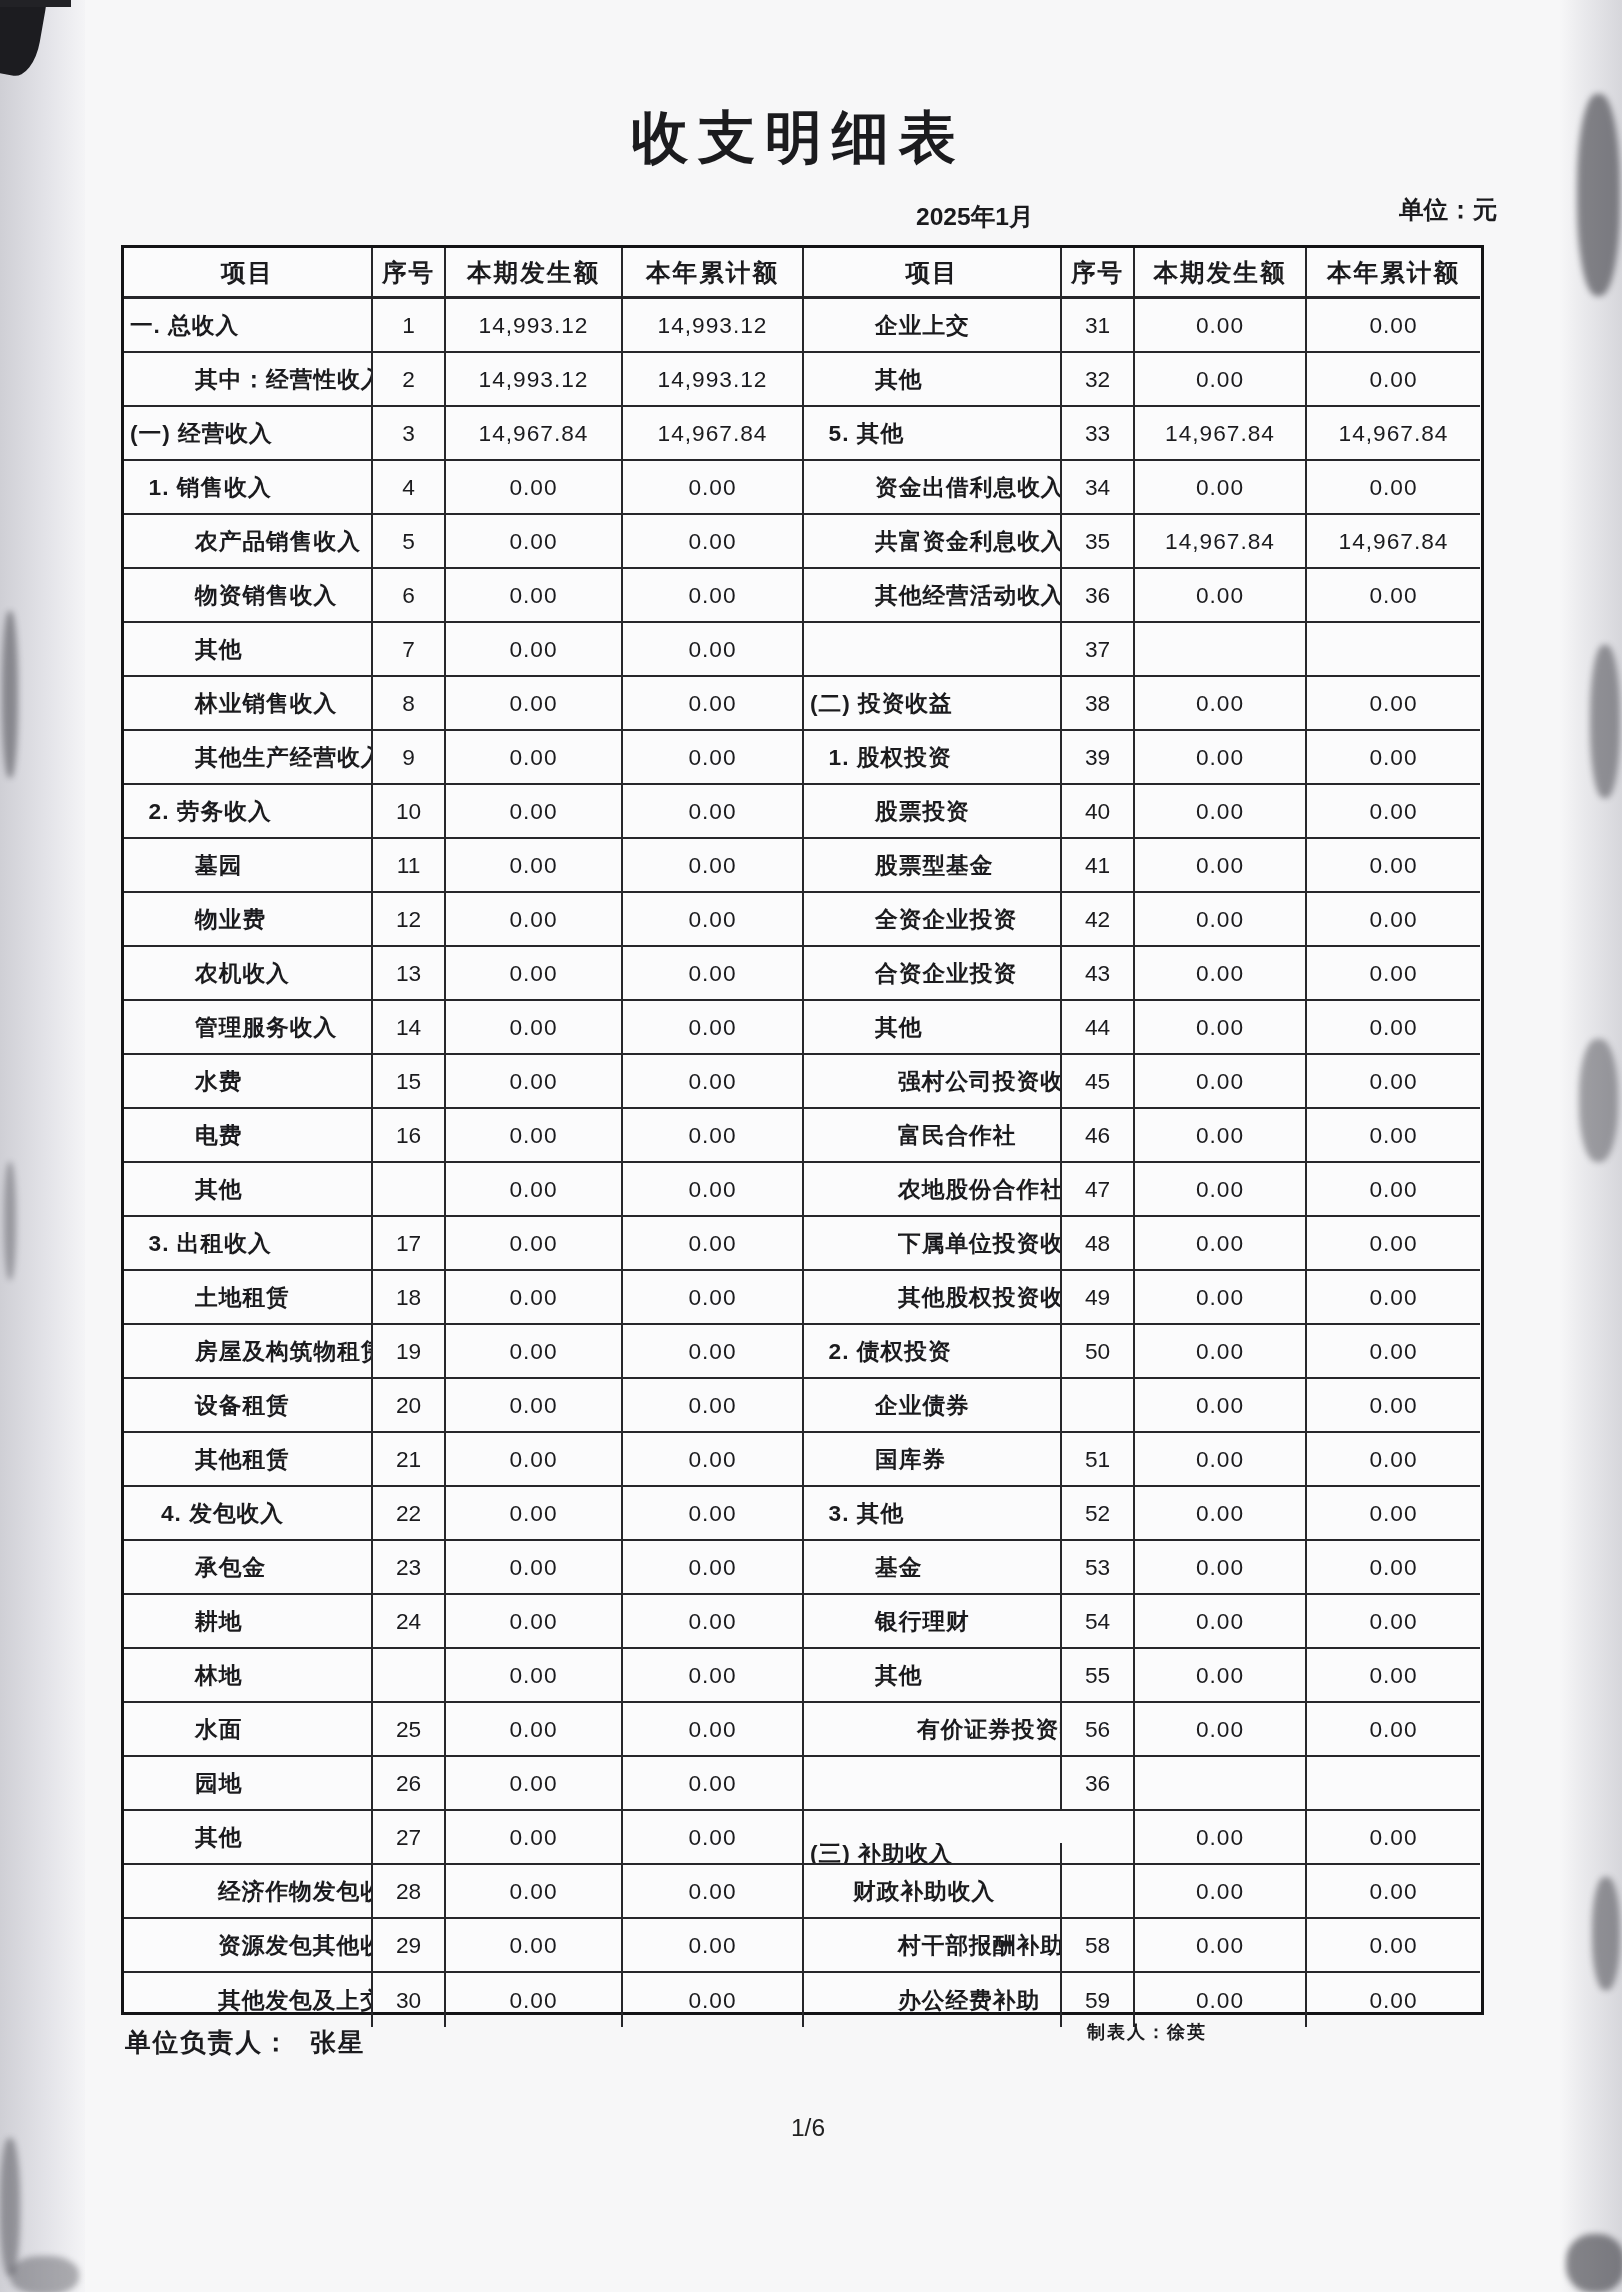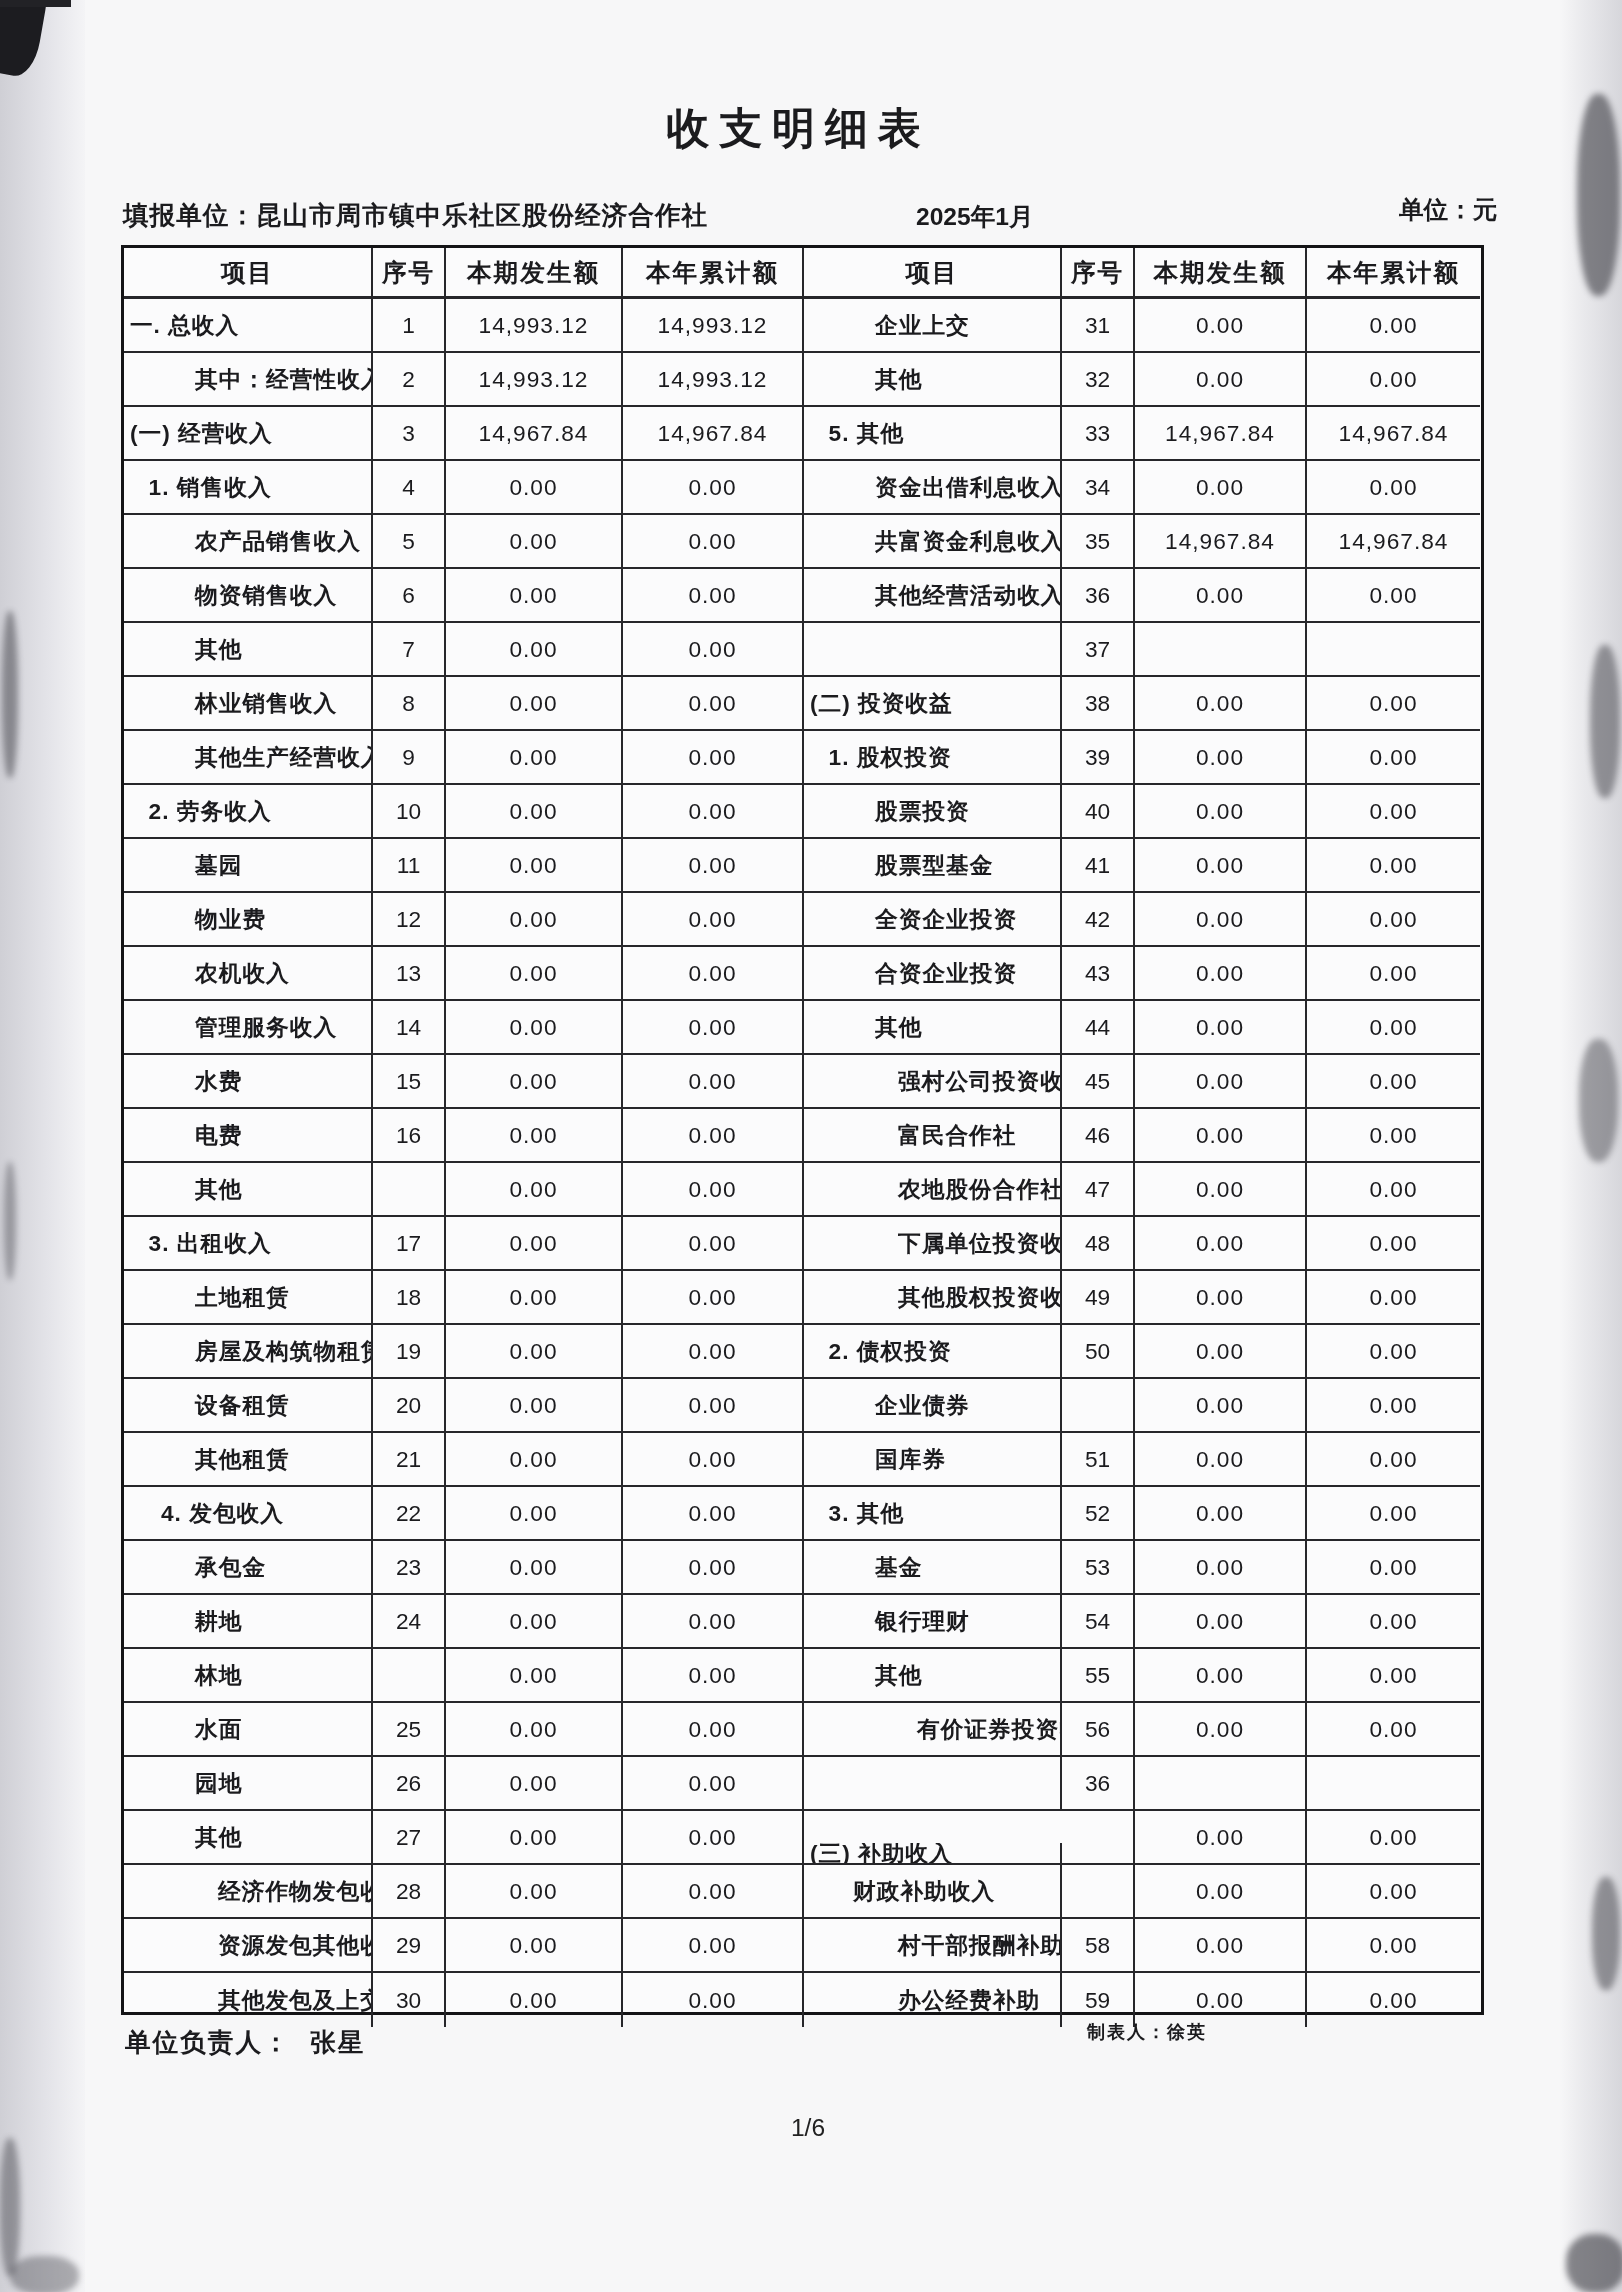--- a/index.html
+++ b/index.html
@@ -12,21 +12,21 @@
   .band-left{position:absolute;left:0;top:0;width:85px;height:100%;
     background:linear-gradient(90deg,#cfcfd5 0%,#e3e3e8 55%,#f4f4f6 100%);}
   .band-right{position:absolute;right:0;top:0;width:63px;height:100%;
     background:linear-gradient(270deg,#d6d6db 0%,#e9e9ec 60%,#f7f7f8 100%);}
   .smudge{position:absolute;background:#2c2c33;filter:blur(3px);border-radius:45%;}
   .corner-tl{position:absolute;left:-13.8px;top:-33px;width:57px;height:108px;
     background:#1c1c20;transform:rotate(10deg);border-radius:35%;}
   .topbar{position:absolute;left:0;top:0;width:71px;height:6.9px;background:#222226;}
   
   .title{position:absolute;left:493px;top:100px;width:611px;text-align:center;
-    font-size:43px;font-weight:700;letter-spacing:9.9px;}
+    font-size:57px;font-weight:700;letter-spacing:9.9px;}
   .meta-unit{position:absolute;left:123px;top:198px;font-size:25.6px;font-weight:700;letter-spacing:1px;}
   .meta-period{position:absolute;left:916px;top:200px;font-size:24.6px;font-weight:700;}
   .meta-currency{position:absolute;left:1399px;top:193px;font-size:24.6px;font-weight:700;}
   
   #grid{position:absolute;left:121px;top:245px;width:1363px;height:1770px;
     box-sizing:border-box;border:3px solid #141416;display:grid;
     grid-template-columns:249px 73px 177px 181px 258px 73px 172px 173px;
     grid-template-rows:51px repeat(32,54px);
     background:#fbfbfc;}
   .cell{box-sizing:border-box;border-right:2px solid #26262a;border-bottom:2px solid #26262a;
@@ -57,21 +57,20 @@
   <div class="smudge" style="left:3.9px;top:1162px;width:11.8px;height:118px;opacity:.35"></div>
   <div class="smudge" style="left:0px;top:2138px;width:19.7px;height:138px;opacity:.4"></div>
   <div class="smudge" style="left:9.9px;top:2256px;width:69px;height:39px;opacity:.35"></div>
   <div class="smudge" style="left:1577px;top:94px;width:43px;height:202px;opacity:.55"></div>
   <div class="smudge" style="left:1590px;top:645px;width:29.6px;height:153px;opacity:.45"></div>
   <div class="smudge" style="left:1579px;top:1039px;width:39px;height:123px;opacity:.4"></div>
   <div class="smudge" style="left:1592px;top:1877px;width:27.6px;height:113px;opacity:.45"></div>
   <div class="smudge" style="left:1566px;top:2234px;width:59px;height:59px;opacity:.55"></div>
 
   <div class="title">收支明细表</div>
-  <div class="meta-unit">填报单位：昆山市周市镇中乐社区股份经济合作社</div>
   <div class="meta-period">2025年1月</div>
   <div class="meta-currency">单位：元</div>
 
   <div id="grid">
       <div class="cell th">项目</div>
       <div class="cell th">序号</div>
       <div class="cell th">本期发生额</div>
       <div class="cell th">本年累计额</div>
       <div class="cell th">项目</div>
       <div class="cell th">序号</div>

